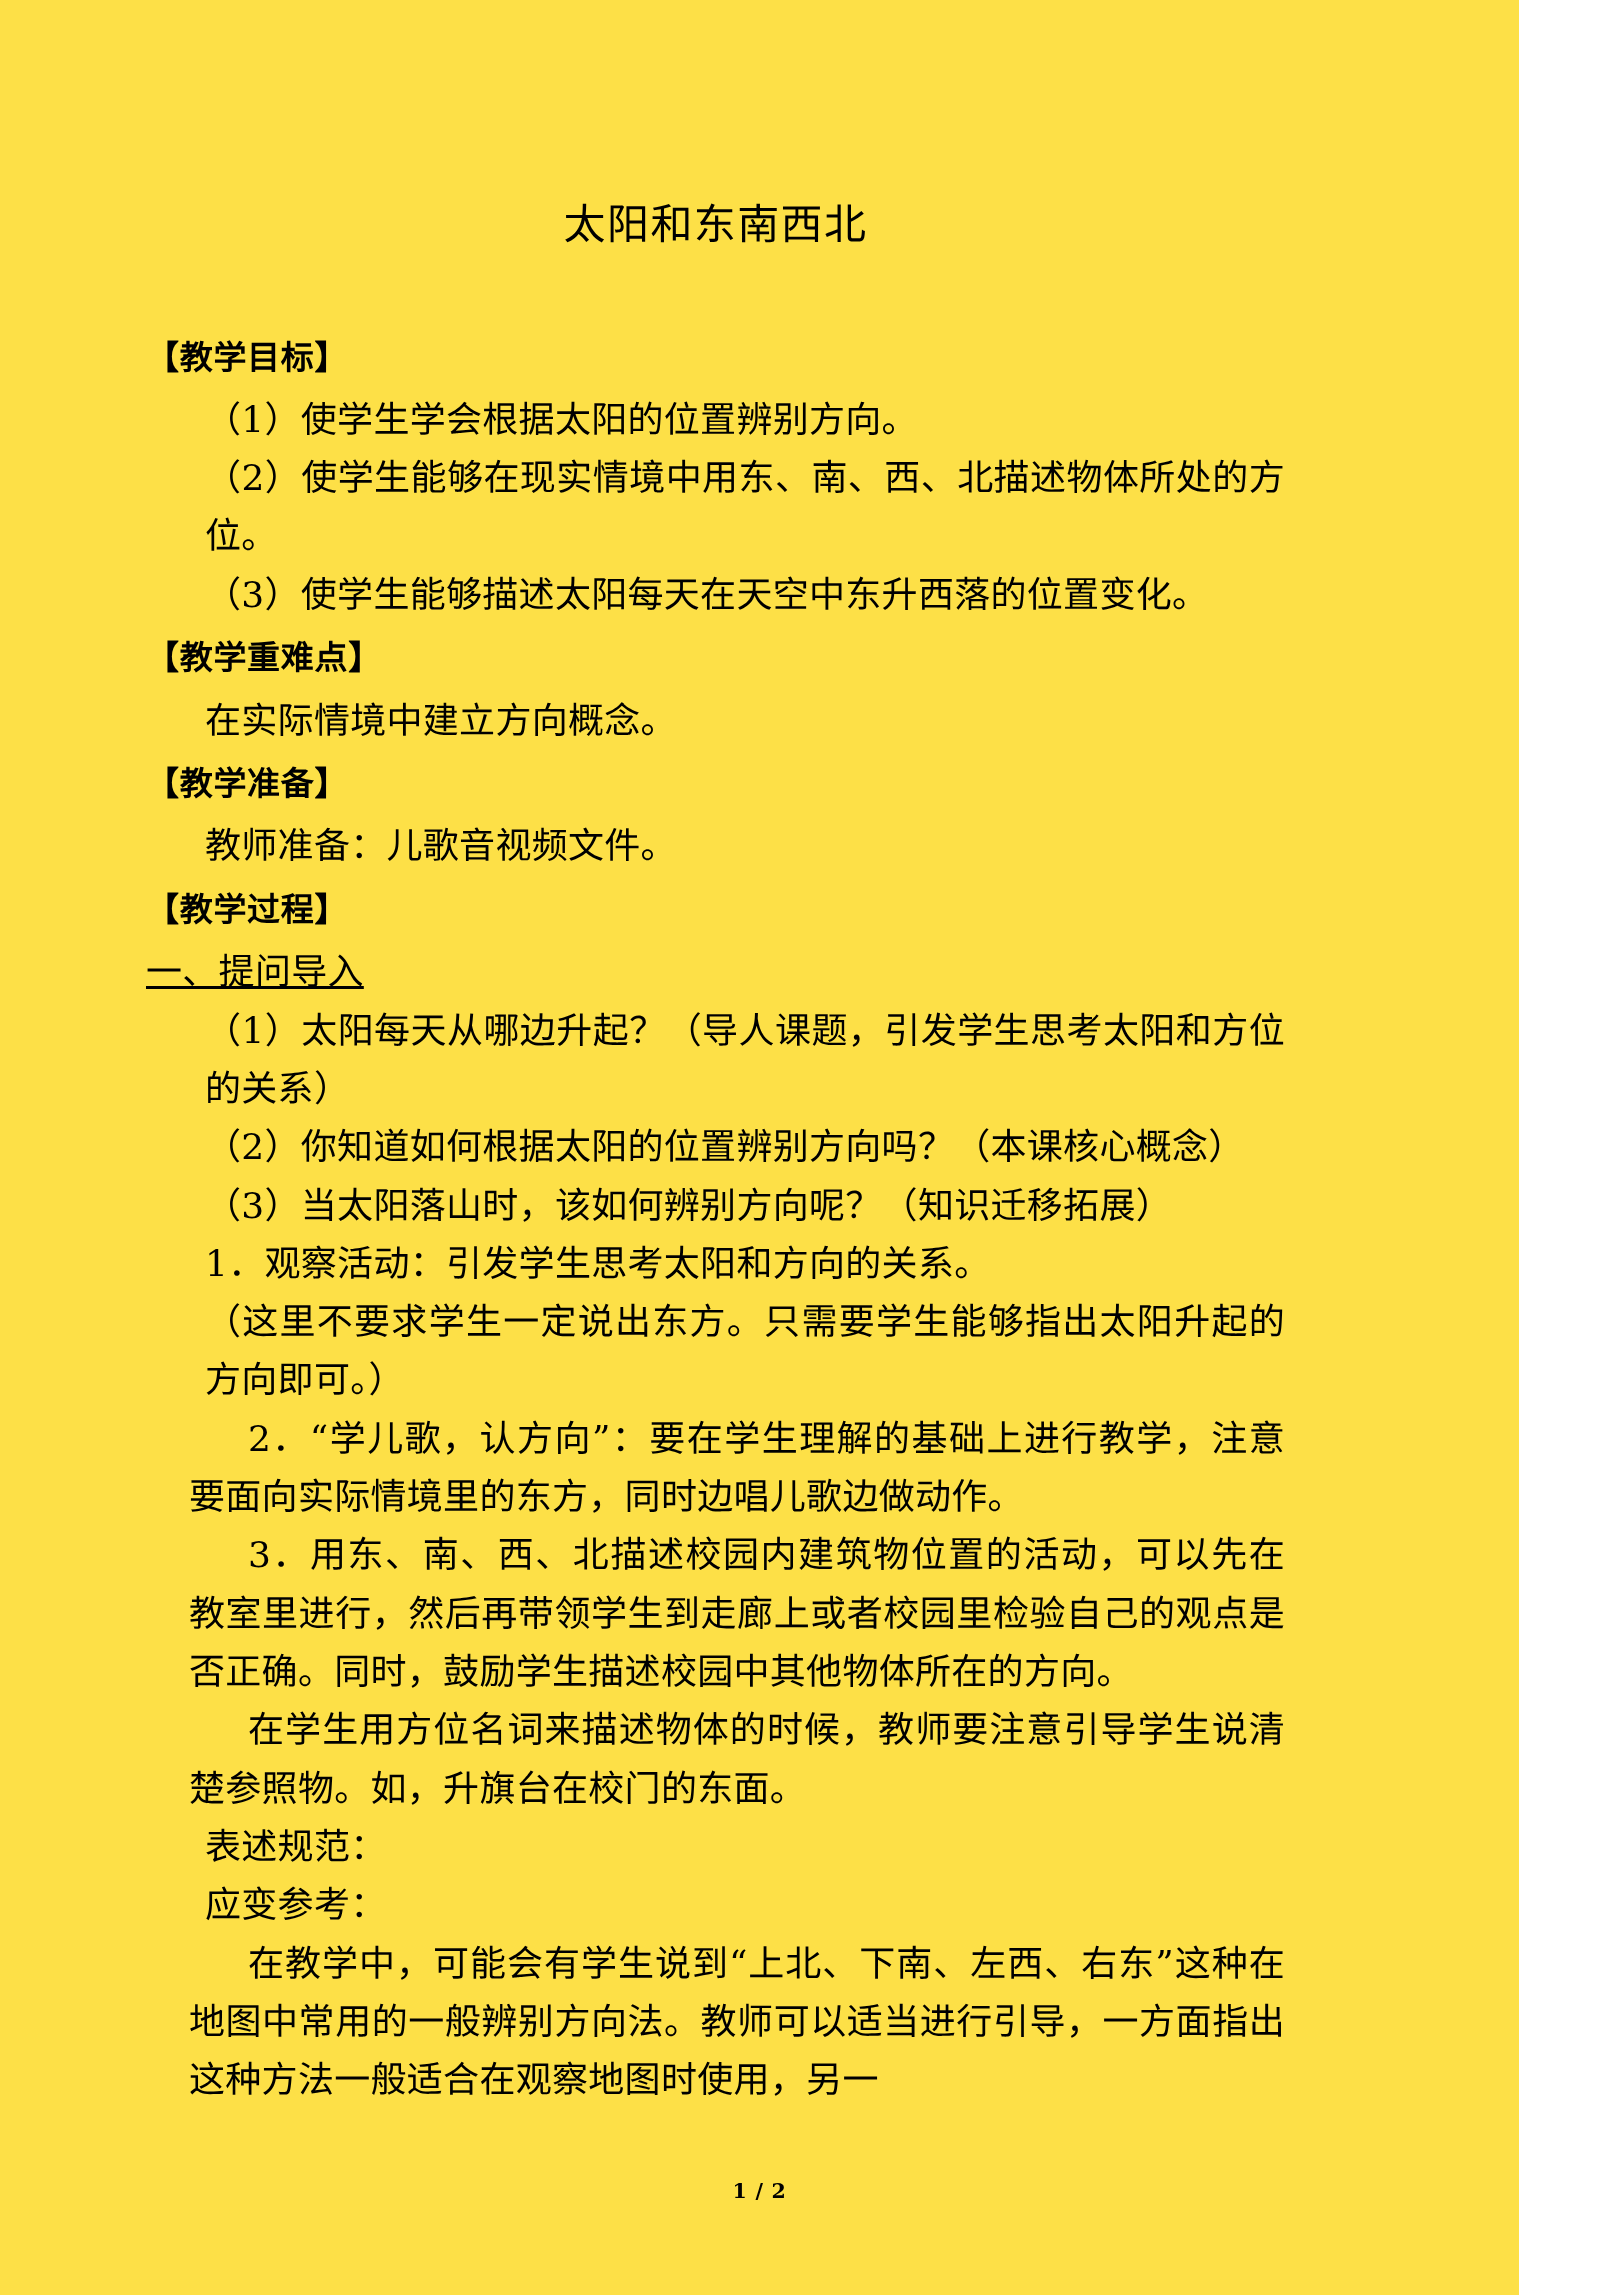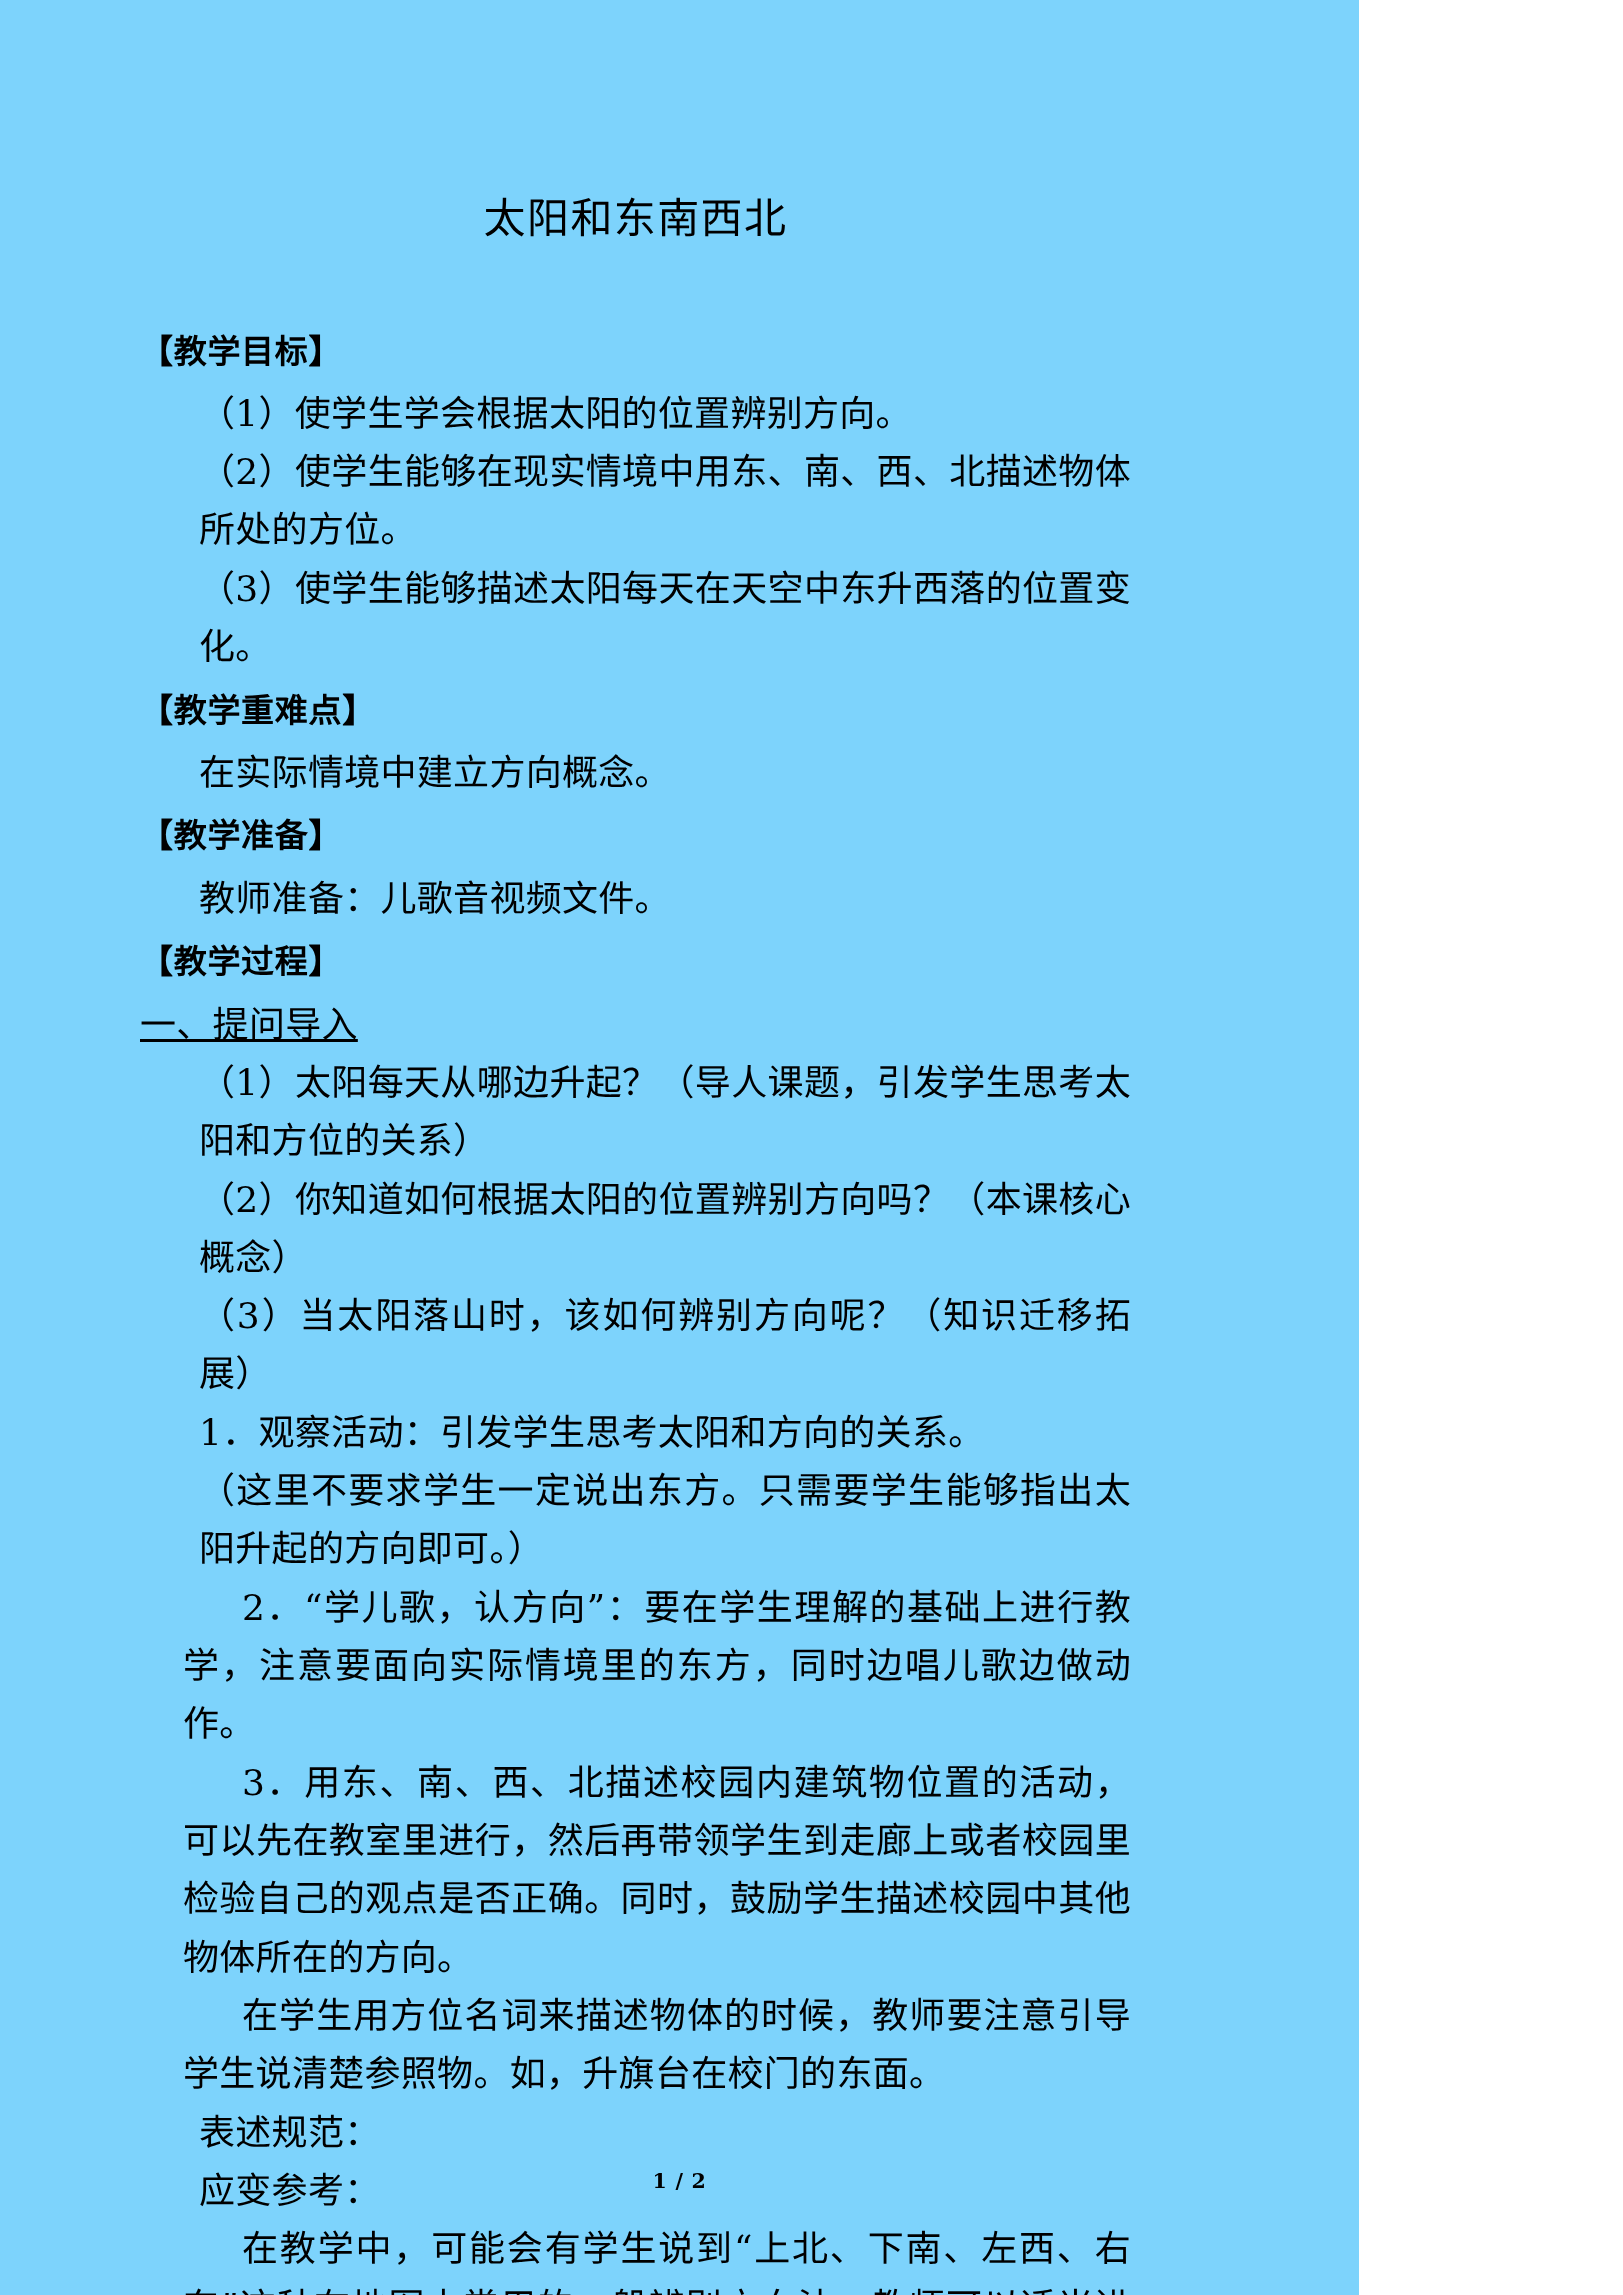--- a/index.html
+++ b/index.html
@@ -11,24 +11,24 @@
   body {
     width: 1623px;
     height: 2295px;
     font-family: "DejaVu Serif", "Liberation Serif", serif;
     color: #000000;
     -webkit-font-smoothing: antialiased;
   }
   .page {
     position: relative;
     box-sizing: border-box;
-    width: 1359px;
+    width: 1519px;
     height: 2295px;
-    padding: 10px;
-    background: #7dd3fc;
+    padding: 16px;
+    background: #fde047;
     overflow: hidden;
   }
   .content {
     box-sizing: border-box;
     padding: 183px 218px 0 130px;
   }
   .doc-title {
     text-align: center;
     font-size: 42px;
     line-height: 1.25;
@@ -68,21 +68,21 @@
   }
   .indent-none {
     text-indent: 0;
     text-decoration: underline;
   }
   .gap-s { height: 8.2px; }
   .footer {
     position: absolute;
     left: 0;
     right: 0;
-    bottom: 102px;
+    bottom: 92px;
     text-align: center;
     font-size: 20.5px;
     font-weight: bold;
     letter-spacing: 0.7px;
     font-family: "DejaVu Serif", "Liberation Serif", serif;
   }
 </style>
 </head>
 <body>
 

